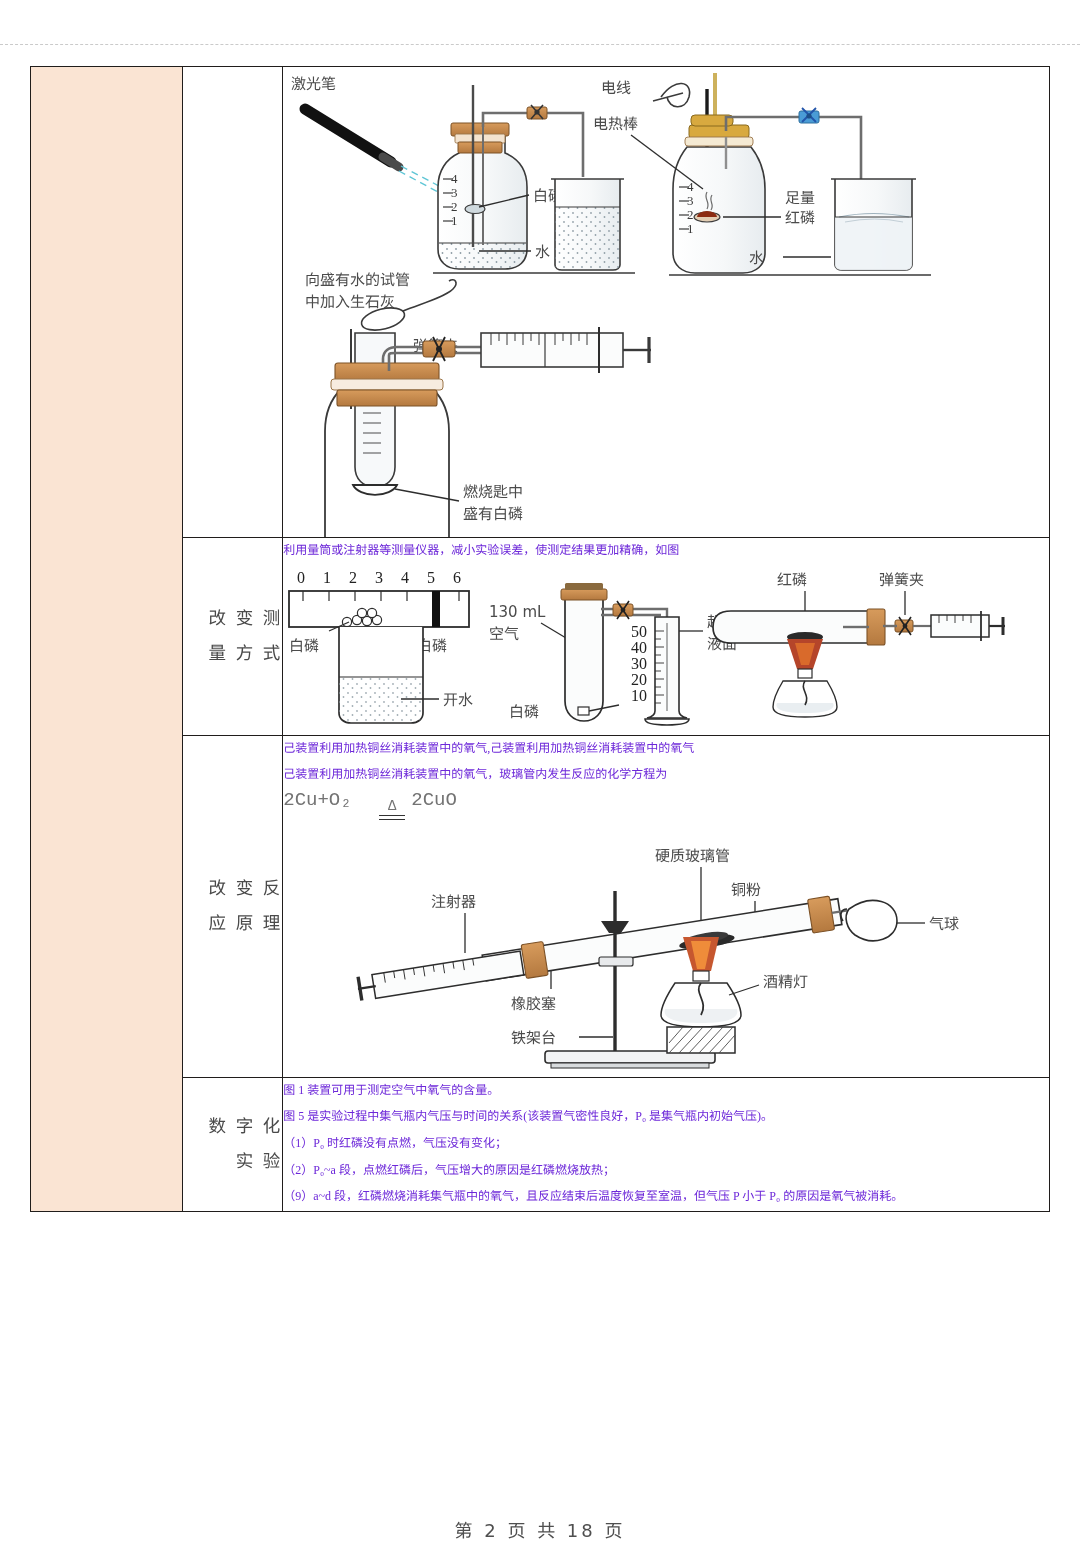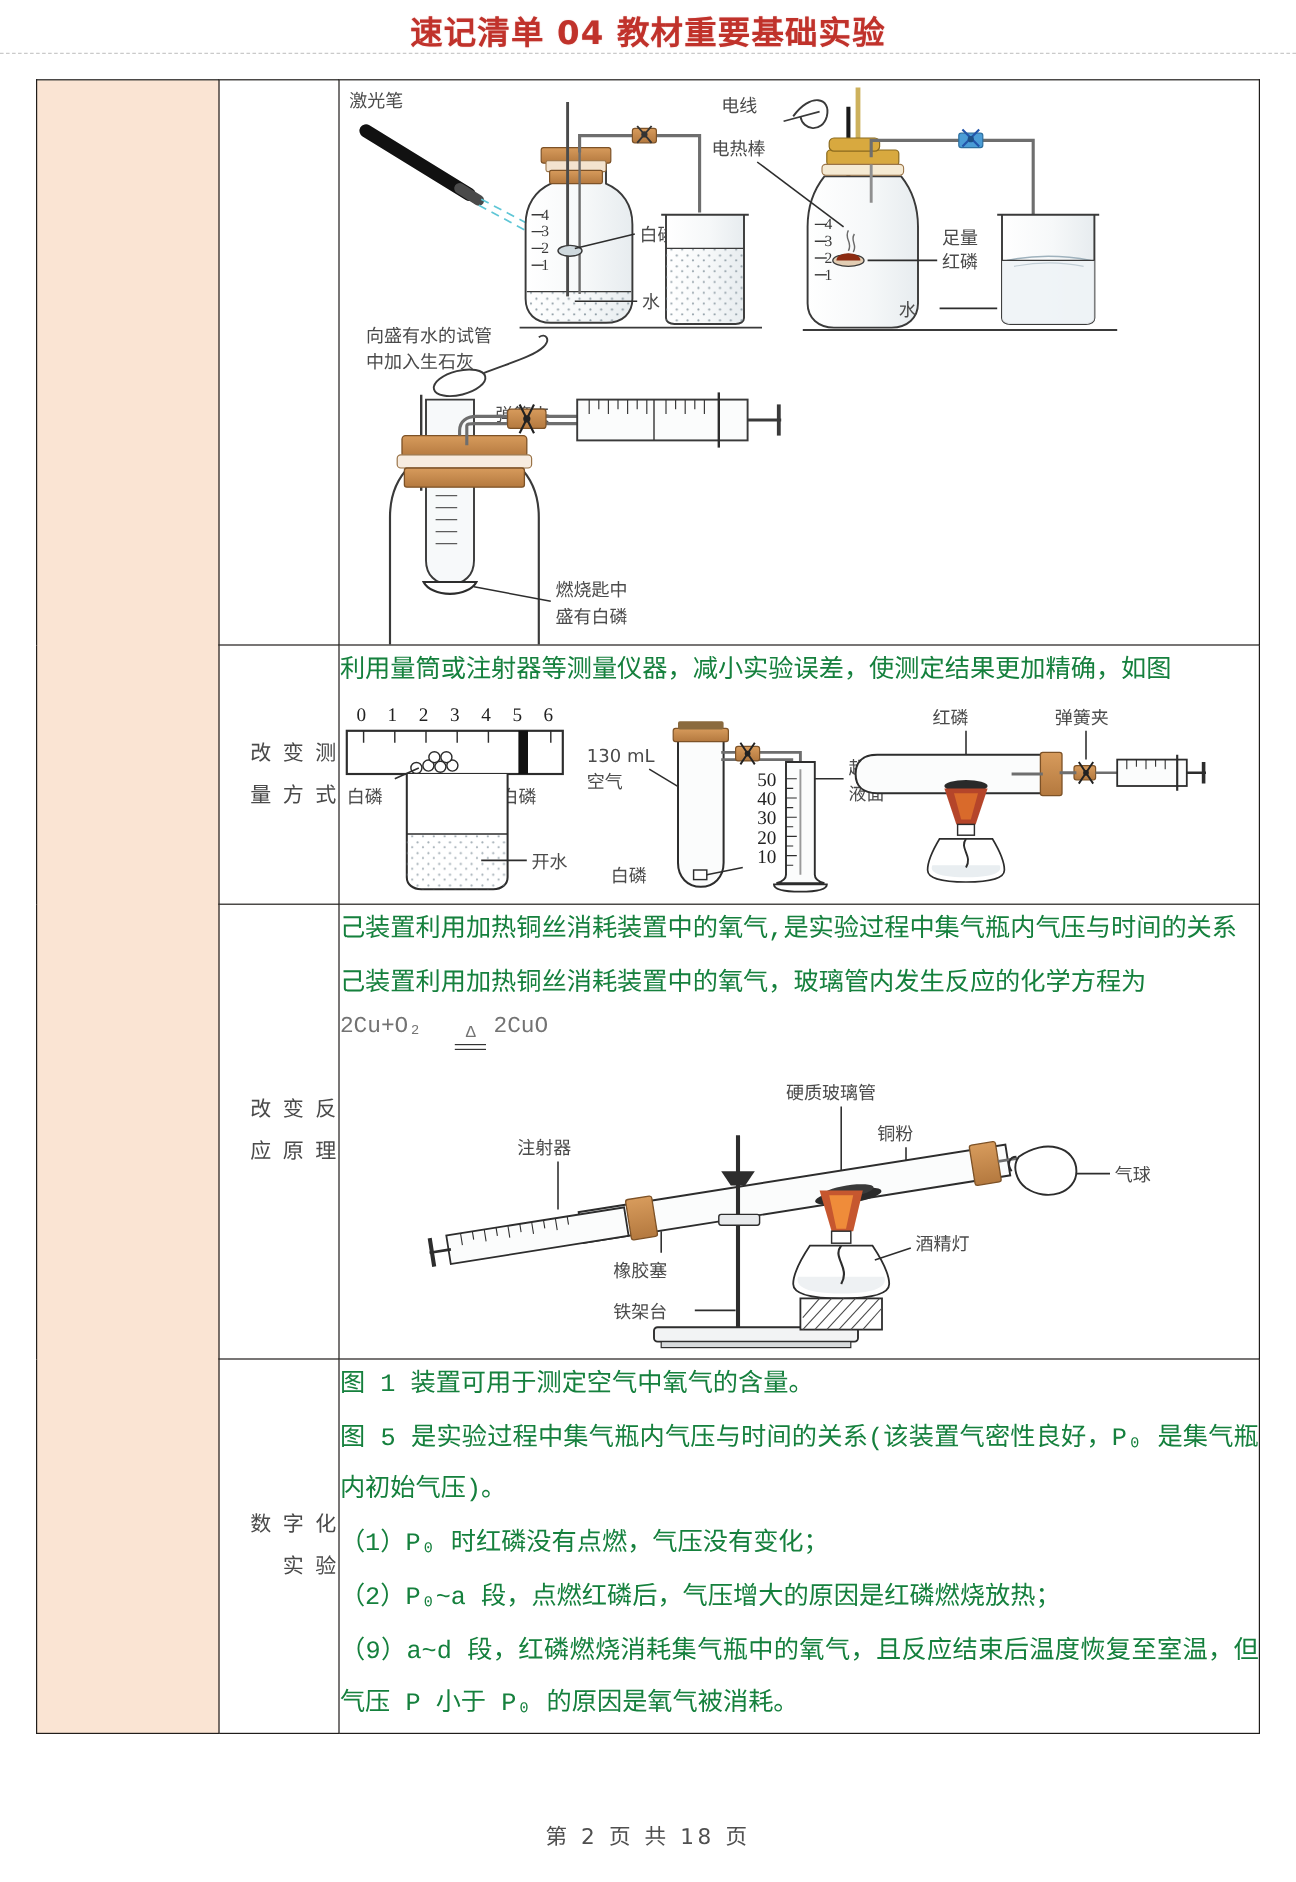--- a/index.html
+++ b/index.html
@@ -54,24 +54,24 @@
     text-align:right;
     line-height:2.0;
     letter-spacing:2px;
     padding:4px 6px;
   }
   .rowlabel span{display:block;}
 
   .body-cell{padding:10px 14px 12px 14px;}
 
   .para{
-    font-family:Liberation Mono, monospace;
-    font-size:21px;
+    font-family:Liberation Serif, serif;
+    font-size:12px;
     line-height:2.05;
-    color:#15803d;
+    color:#6d28d9;
     margin:0 0 2px 0;
     text-align:justify;
   }
   .eq{
     font-family:Liberation Mono, monospace;
     font-size:19px;
     margin:2px 0 6px 0;
     color:#737373;
     position:relative;
     height:34px;
@@ -100,21 +100,20 @@
     font-family:"DejaVu Sans","Liberation Sans",sans-serif;
     font-size:18px;
     color:#4f4f4f;
     letter-spacing:3px;
   }
 </style>
 </head>
 <body>
 
 <div class="doc-header">
-  <div class="doc-title">速记清单 04  教材重要基础实验</div>
   <div class="header-rule"></div>
 </div>
 
 <table class="tbl">
   <colgroup>
     <col class="col-accent">
       <col class="col-label">
       <col class="col-body">
   </colgroup>
 
@@ -503,21 +502,21 @@
       </div>
     </td>
   </tr>
 
   <tr>
     <td class="col-label rowlabel">
       <span>改 变 反</span>
       <span>应 原 理</span>
     </td>
     <td class="col-body body-cell">
-      <p class="para">己装置利用加热铜丝消耗装置中的氧气,是实验过程中集气瓶内气压与时间的关系</p>
+      <p class="para">己装置利用加热铜丝消耗装置中的氧气,己装置利用加热铜丝消耗装置中的氧气</p>
       <p class="para">己装置利用加热铜丝消耗装置中的氧气，玻璃管内发生反应的化学方程为</p>
 
       <div class="eq">
         <span class="lhs">2Cu+O₂</span>
         <span class="arrowbox">
           <span class="delta">Δ</span>
           <span class="bar"></span>
         </span>
         <span class="rhs">2CuO</span>
       </div>

